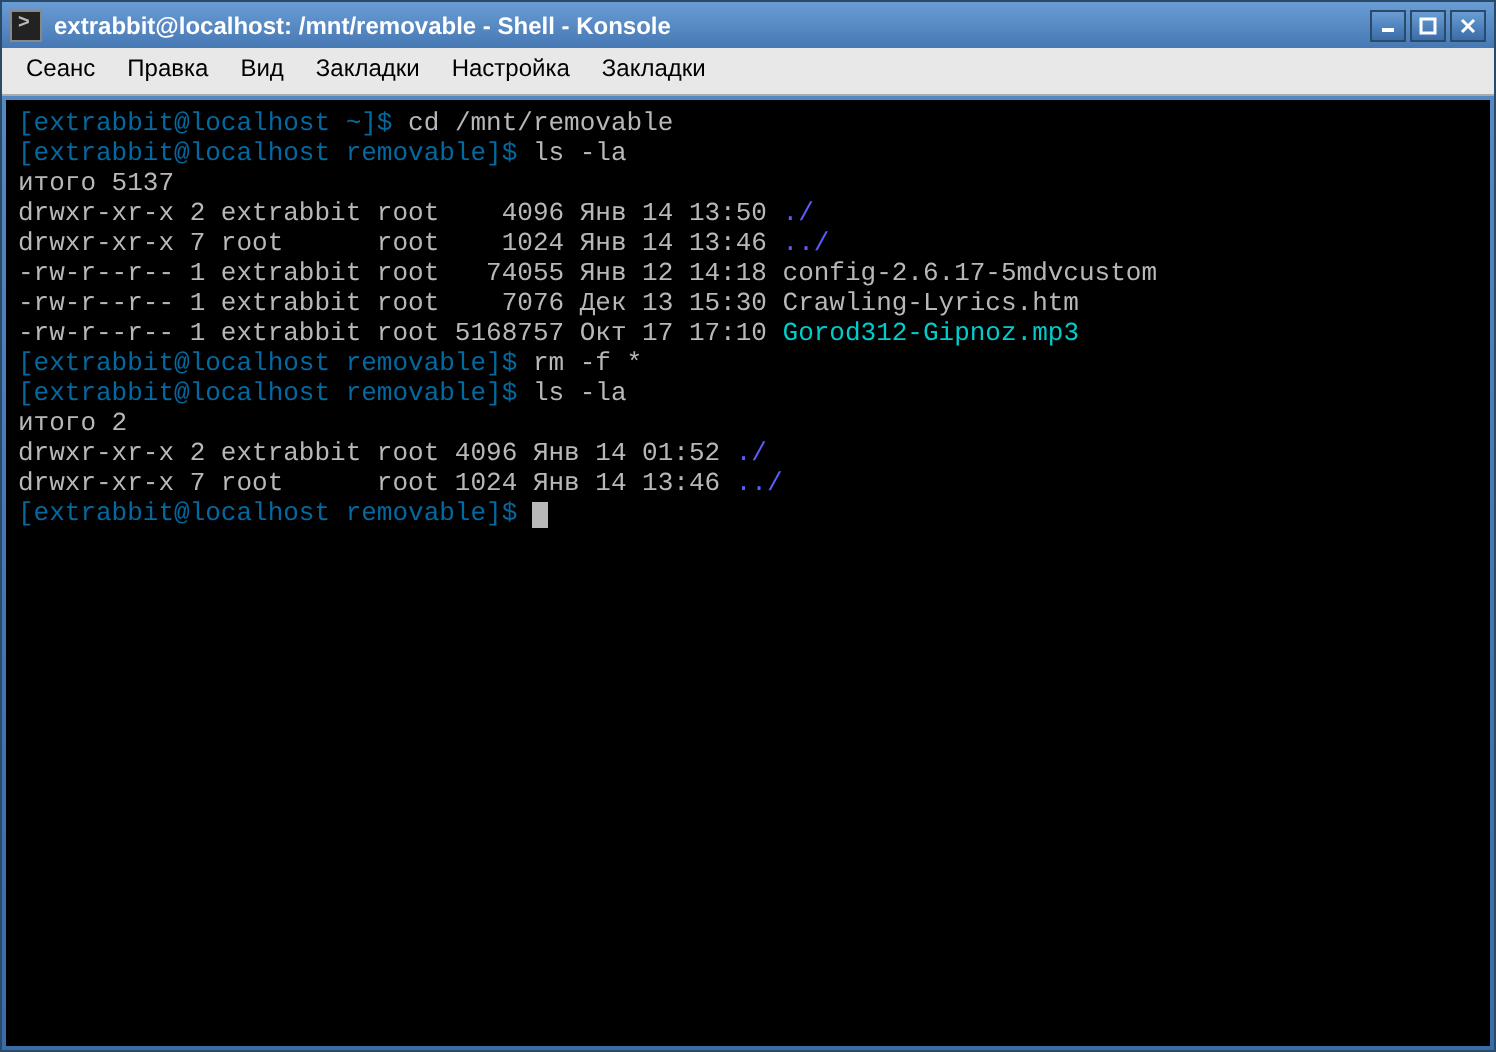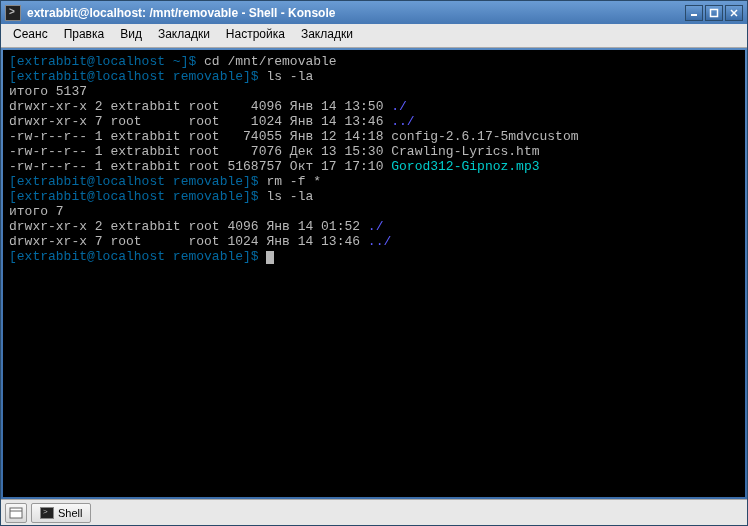--- a/index.html
+++ b/index.html
@@ -182,31 +182,19 @@
   <div class="terminal"><span><span class="t-green">[extrabbit@localhost ~]$ </span><span>cd /mnt/removable</span></span>
 <span><span class="t-green">[extrabbit@localhost removable]$ </span><span>ls -la</span></span>
 <span>итого 5137</span>
 <span><span>drwxr-xr-x 2 extrabbit root    4096 Янв 14 13:50 </span><span class="t-blue">./</span></span>
 <span><span>drwxr-xr-x 7 root      root    1024 Янв 14 13:46 </span><span class="t-blue">../</span></span>
 <span>-rw-r--r-- 1 extrabbit root   74055 Янв 12 14:18 config-2.6.17-5mdvcustom</span>
 <span>-rw-r--r-- 1 extrabbit root    7076 Дек 13 15:30 Crawling-Lyrics.htm</span>
 <span><span>-rw-r--r-- 1 extrabbit root 5168757 Окт 17 17:10 </span><span class="t-cyan">Gorod312-Gipnoz.mp3</span></span>
 <span><span class="t-green">[extrabbit@localhost removable]$ </span><span>rm -f *</span></span>
 <span><span class="t-green">[extrabbit@localhost removable]$ </span><span>ls -la</span></span>
-<span>итого 7</span>
+<span>итого 2</span>
 <span><span>drwxr-xr-x 2 extrabbit root 4096 Янв 14 01:52 </span><span class="t-blue">./</span></span>
 <span><span>drwxr-xr-x 7 root      root 1024 Янв 14 13:46 </span><span class="t-blue">../</span></span>
 <span><span class="t-green">[extrabbit@localhost removable]$ </span><span class="cursor"></span></span></div>
 
-  <div class="statusbar">
-    <div class="status-btn">
-      <svg width="14" height="12">
-          <rect x="1" y="1" width="12" height="10" fill="#fff" stroke="#666"></rect>
-          <line x1="1" y1="4" x2="13" y2="4" stroke="#666"></line>
-        </svg>
-    </div>
-    <div class="tab-btn">
-      <div class="tab-icon"></div>
-      <span>Shell</span>
-    </div>
-  </div>
 
 </div>
 
 </body></html>

